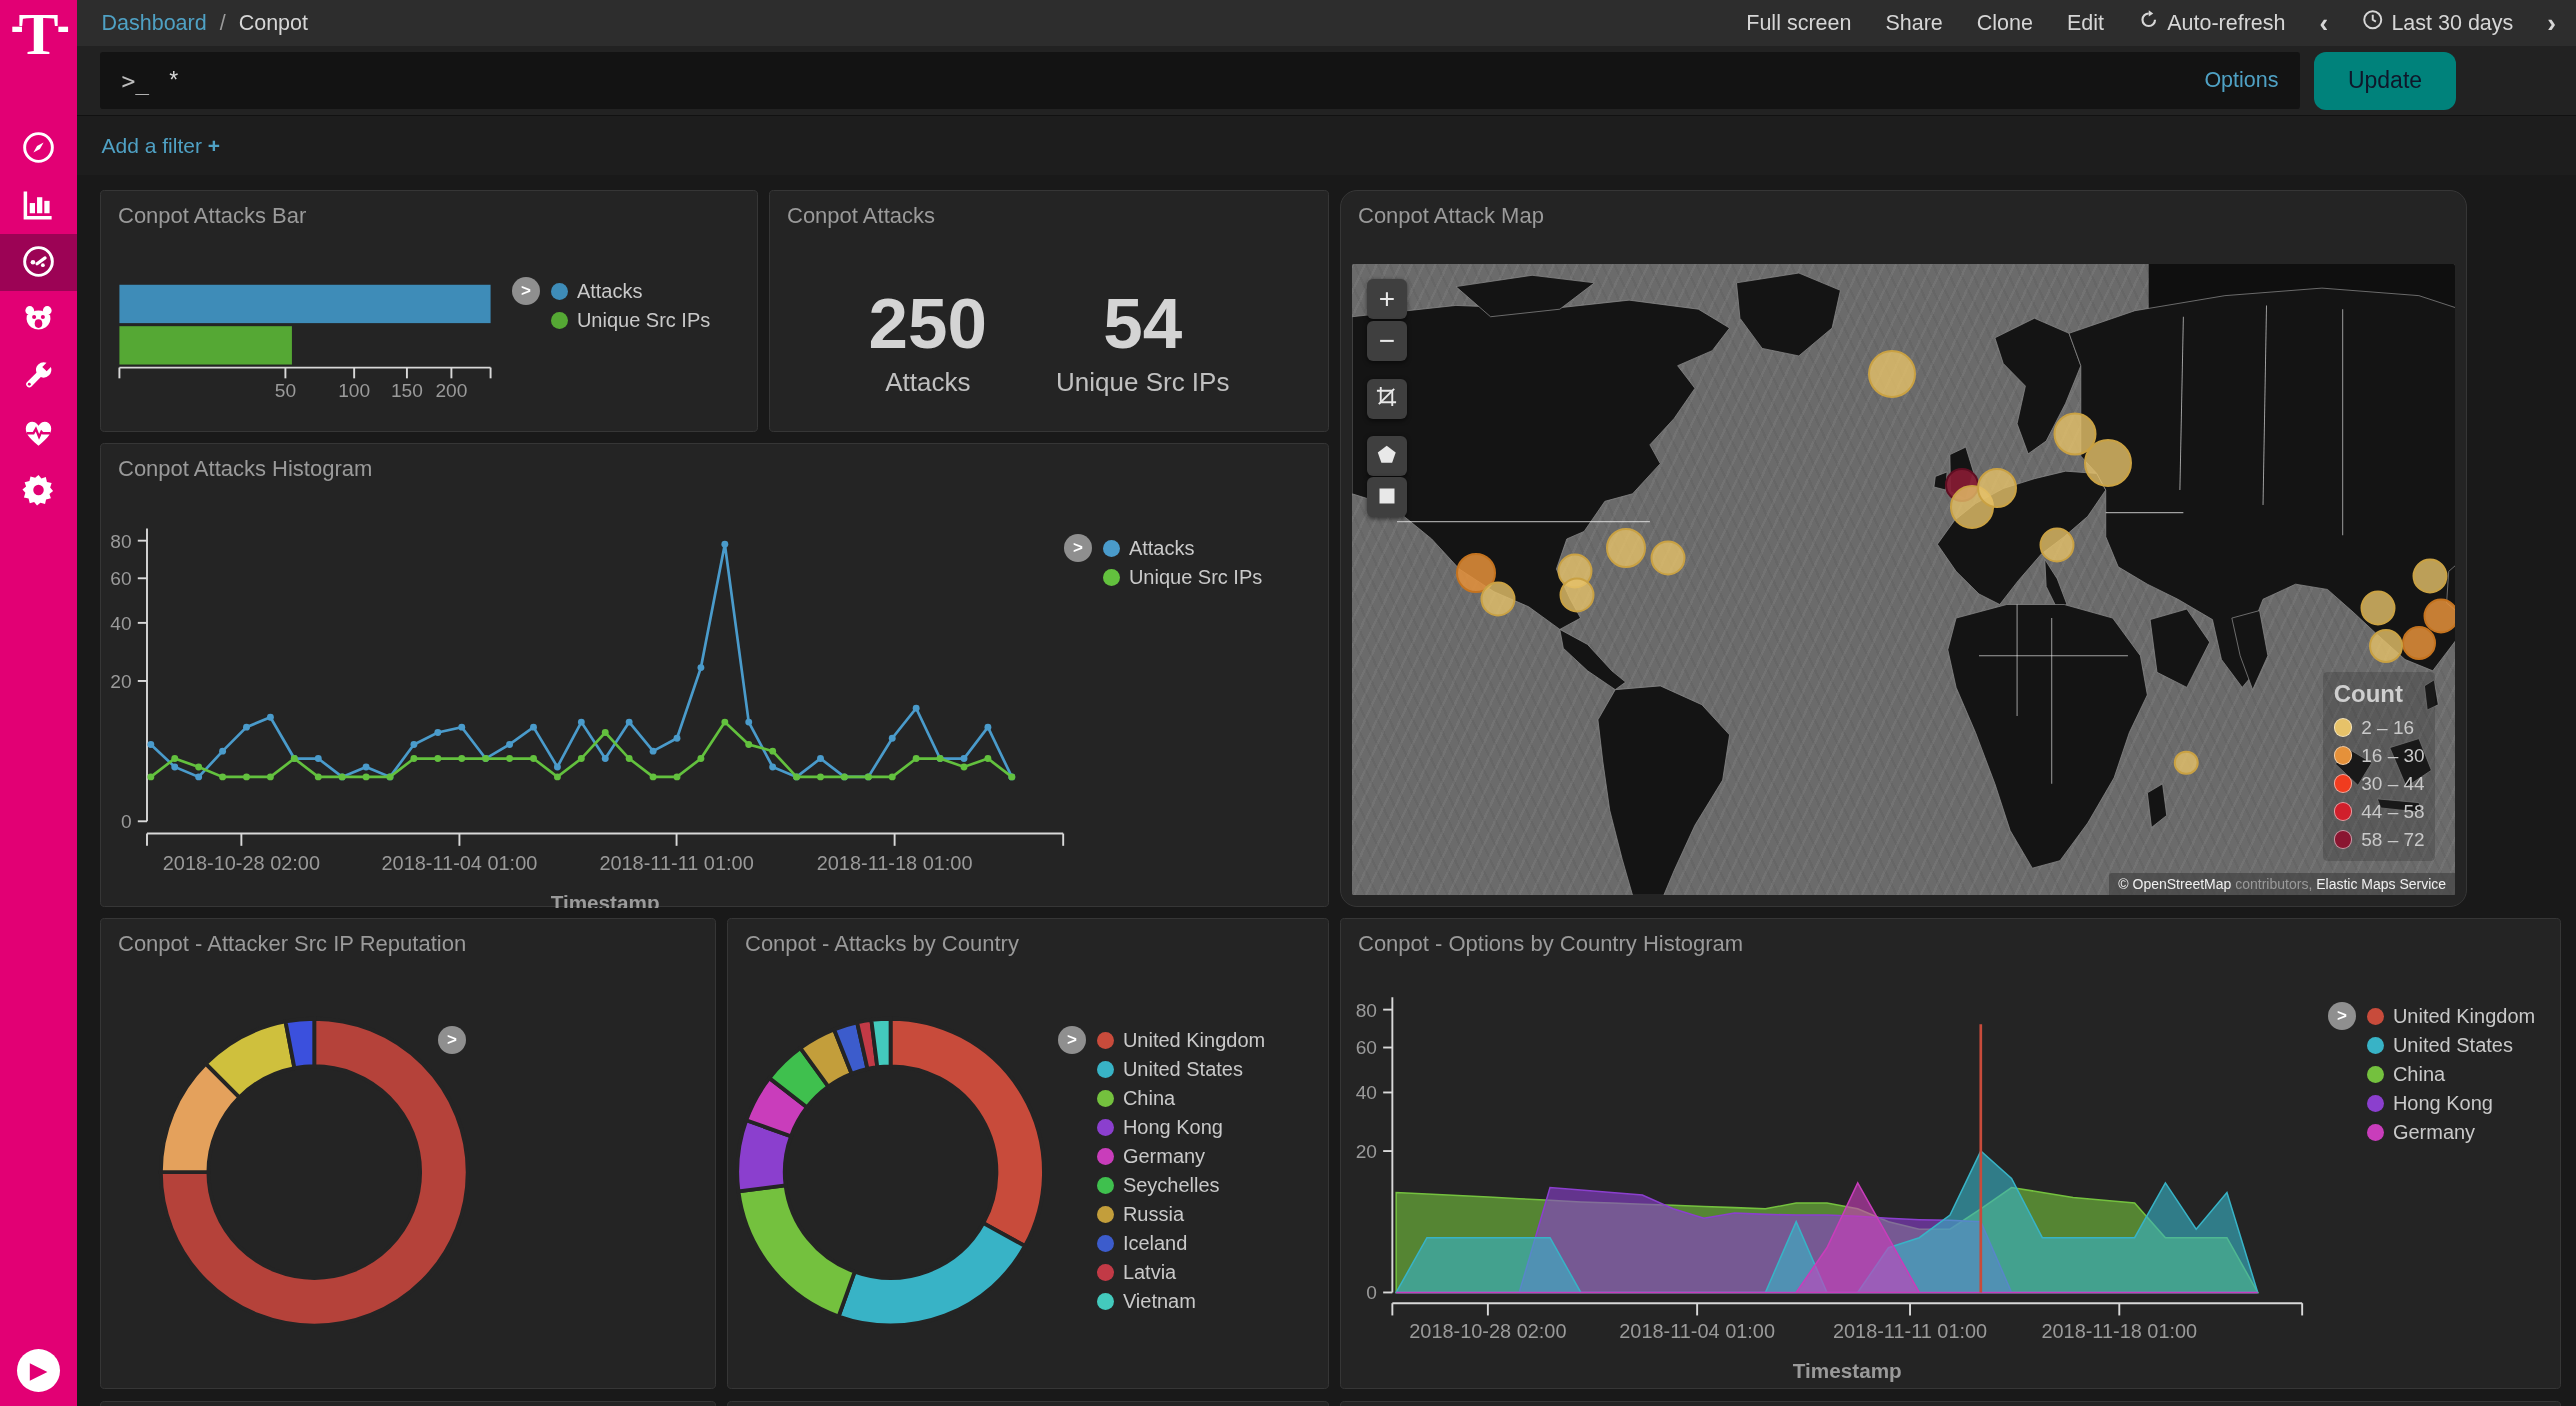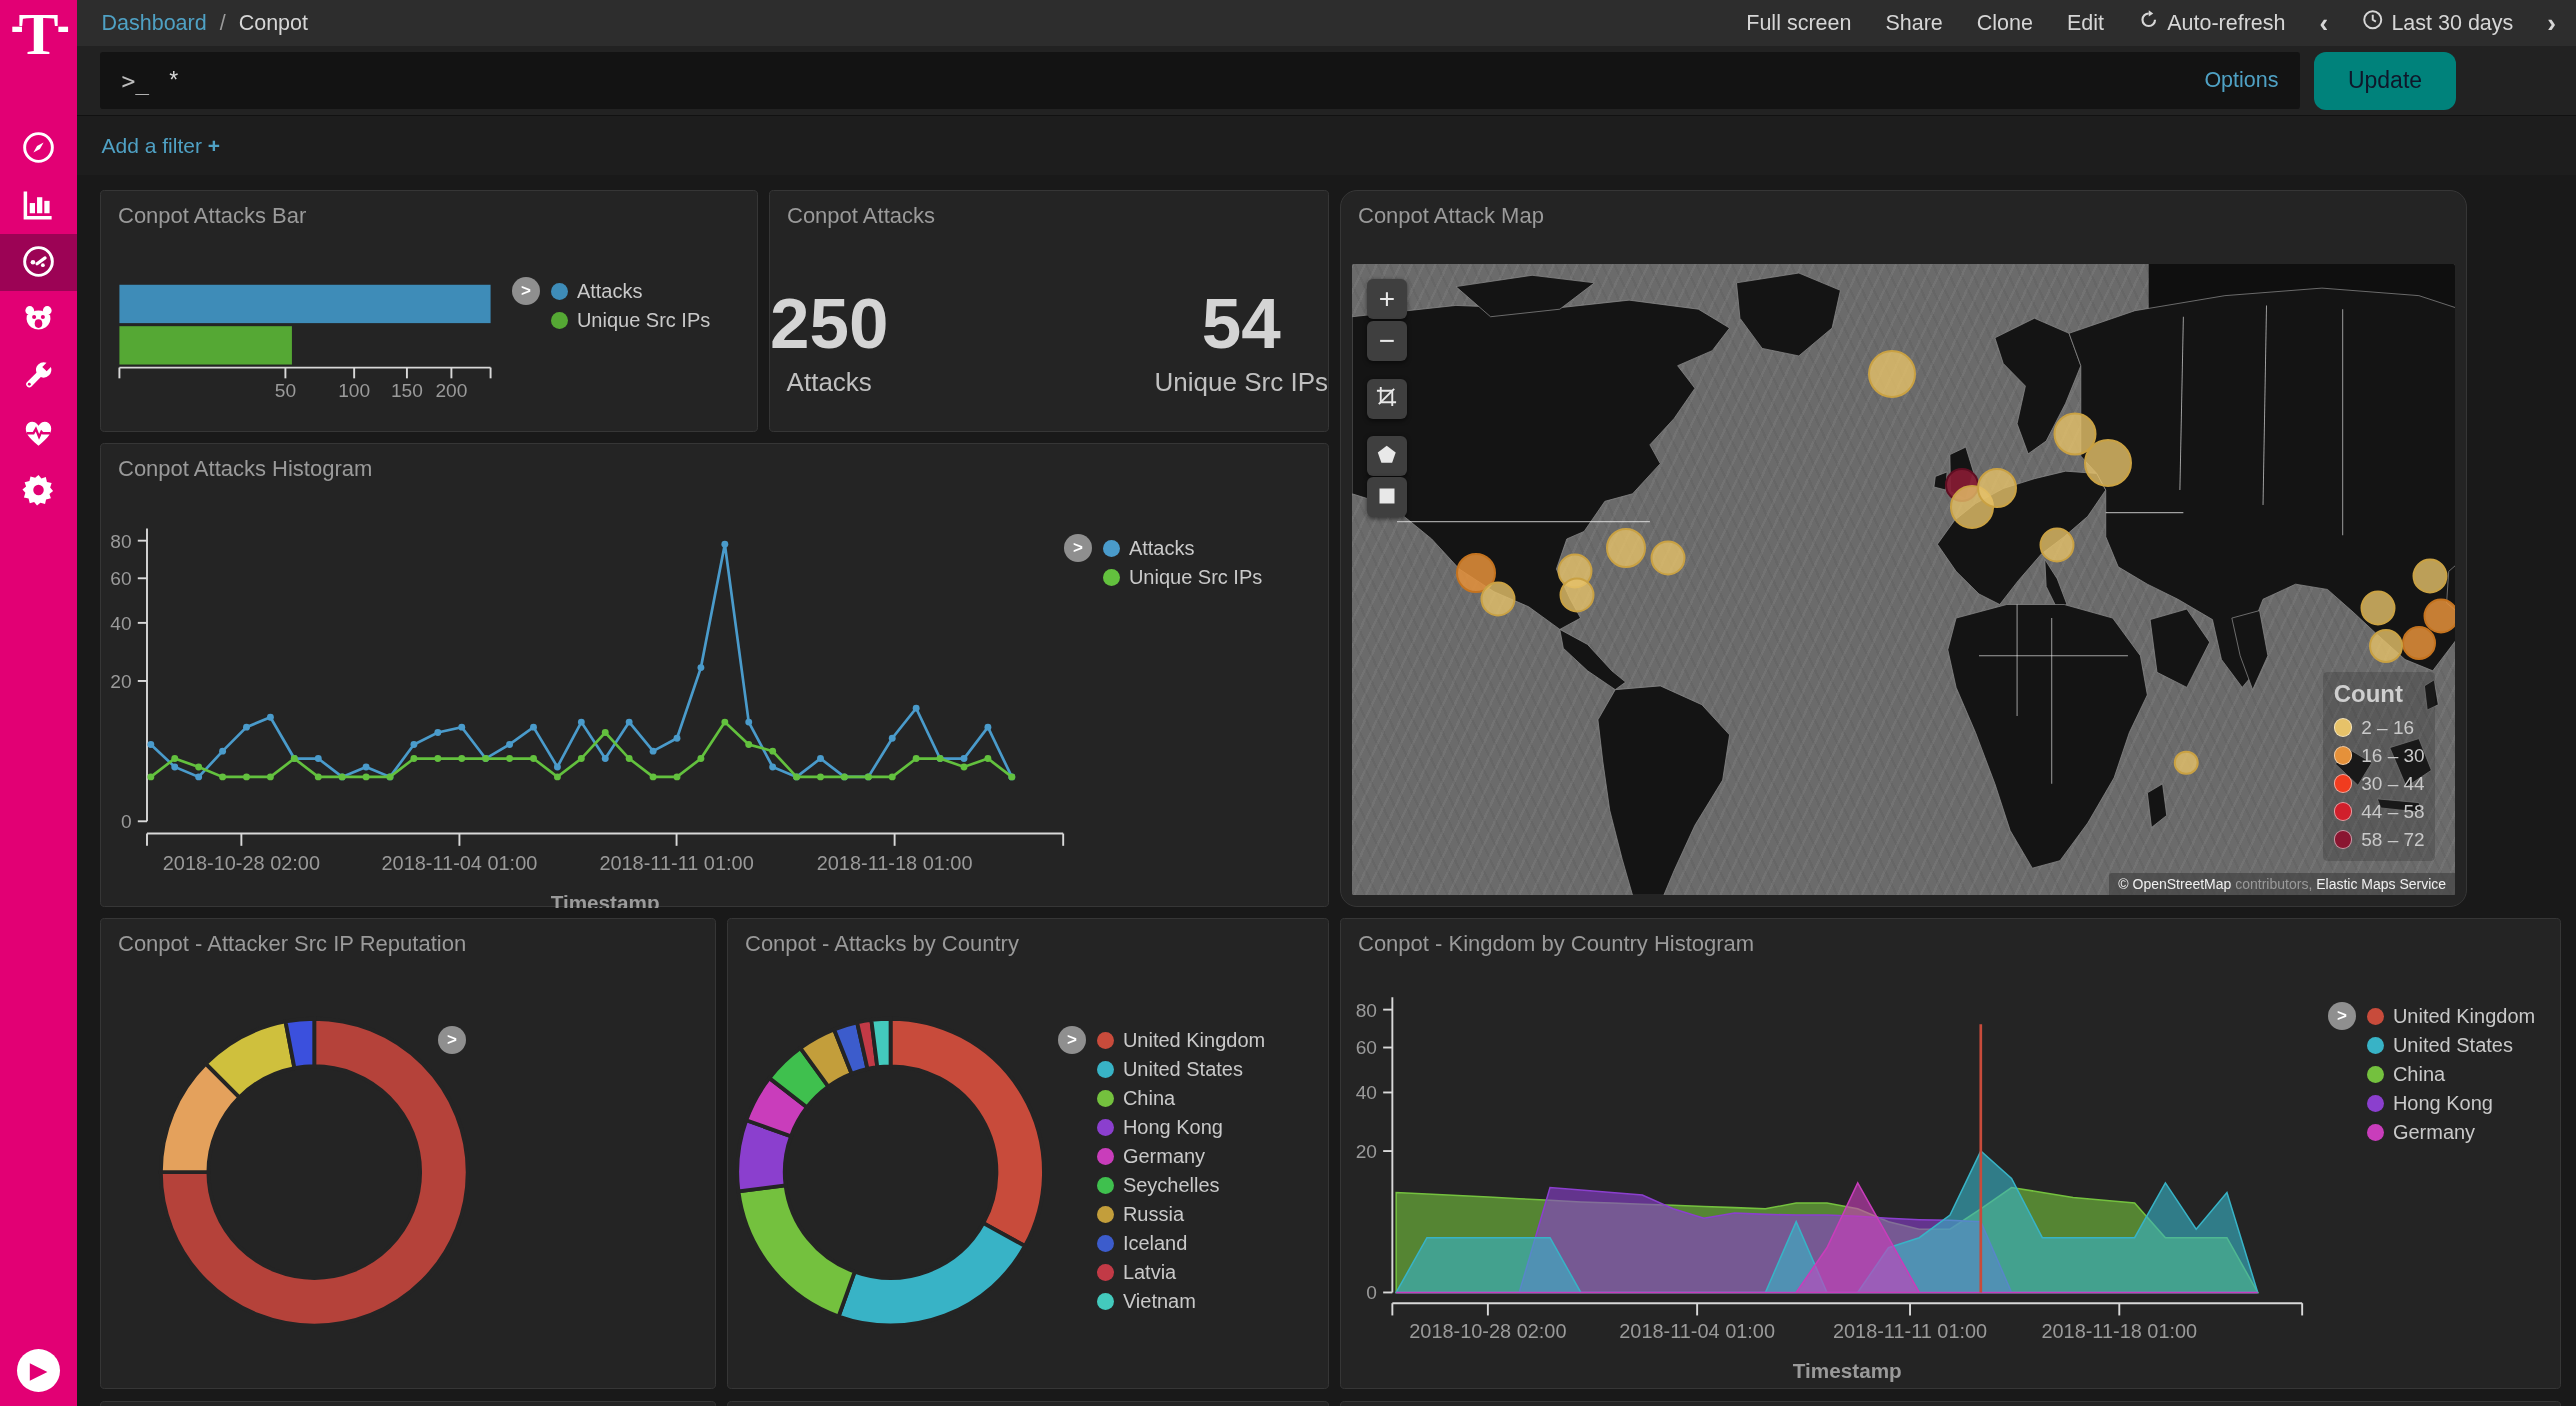--- a/index.html
+++ b/index.html
@@ -48,21 +48,21 @@
   
   .legend { position:absolute; display:flex; gap:10.7px; }
   .legend .toggle { width:28px; height:28px; border-radius:50%; background:#8f8f8f; color:#fff;
     display:flex; align-items:center; justify-content:center; font-size:17px; font-weight:700; cursor:pointer; flex:0 0 auto; }
   .legend .items { display:flex; flex-direction:column; }
   .legend .item { display:flex; align-items:center; gap:9.2px; height:29px; cursor:pointer; }
   .legend .dot { width:17px; height:17px; border-radius:50%; flex:0 0 auto; }
   .legend .lbl { color:#c9c9c9; font-size:20px; white-space:nowrap; }
 
   
-  #metric-row { position:absolute; left:0; top:92px; width:100%; display:flex; justify-content:space-between; gap:69px; }
+  #metric-row { position:absolute; left:0; top:92px; width:100%; display:flex; justify-content:center; gap:69px; }
   .metric { text-align:center; }
   .metric .val { font-size:71px; font-weight:700; color:#d4d4d4; }
   .metric .lab { font-size:26px; color:#c0c0c0; margin-top:3.1px; }
 
   
   #map-area { position:absolute; left:10.7px; right:10.7px; top:73px; bottom:10.7px; background:#6b6b6b;
     border-radius:1.5px; overflow:hidden;
     background-image:repeating-linear-gradient(115deg, rgba(255,255,255,.05) 0 2.3px, rgba(0,0,0,0) 2.3px 10.7px),
                      repeating-linear-gradient(65deg, rgba(0,0,0,.05) 0 2.3px, rgba(0,0,0,0) 2.3px 10.7px); }
   #map-svg { position:absolute; left:0; top:0; width:100%; height:100%; }
@@ -531,21 +531,21 @@
         </div>
         <div class="item">
           <span class="dot" style="background: rgb(67, 202, 189);"></span>
           <span class="lbl">Vietnam</span>
         </div>
       </div>
   </div>
 </div>
 
 <div class="panel" style="left:1340px; top:918px; width:1221px; height:471px;">
-  <div class="panel-title">Conpot - Kingdom by Country Histogram</div>
+  <div class="panel-title">Conpot - Options by Country Histogram</div>
   <svg id="area-chart-svg" width="1221" height="471" viewBox="0 0 1593 614">
       <path d="M 67,102 V 487" stroke="#d8d8d8" stroke-width="2.5" fill="none"></path>
       <path d="M 55,487 H 67" stroke="#d8d8d8" stroke-width="2.5"></path>
       <text x="47" y="496" fill="#9a9a9a" font-size="25" text-anchor="end">0</text>
       <path d="M 55,302.5 H 67" stroke="#d8d8d8" stroke-width="2.5"></path>
       <text x="47" y="311.5" fill="#9a9a9a" font-size="25" text-anchor="end">20</text>
       <path d="M 55,226.07759774216396 H 67" stroke="#d8d8d8" stroke-width="2.5"></path>
       <text x="47" y="235.07759774216396" fill="#9a9a9a" font-size="25" text-anchor="end">40</text>
       <path d="M 55,167.43662600354213 H 67" stroke="#d8d8d8" stroke-width="2.5"></path>
       <text x="47" y="176.43662600354213" fill="#9a9a9a" font-size="25" text-anchor="end">60</text>

